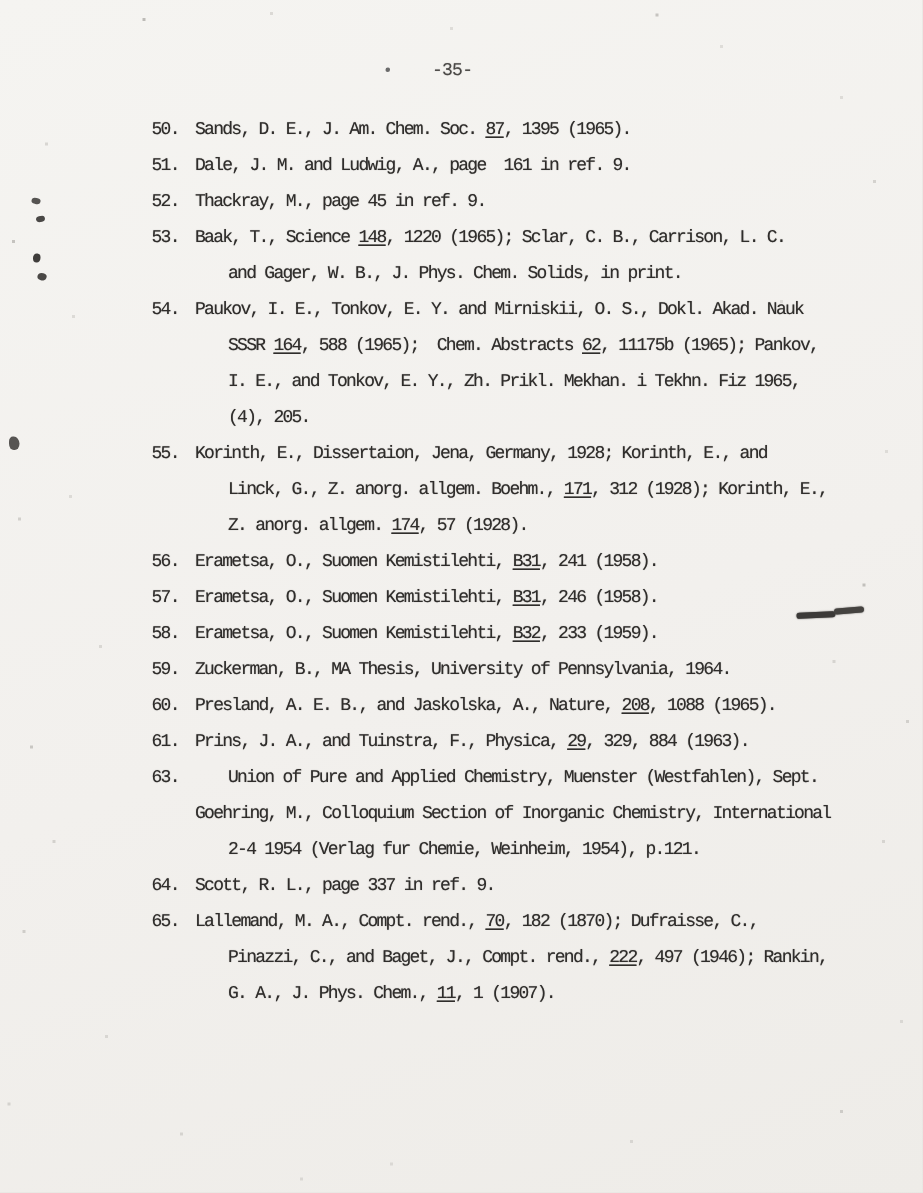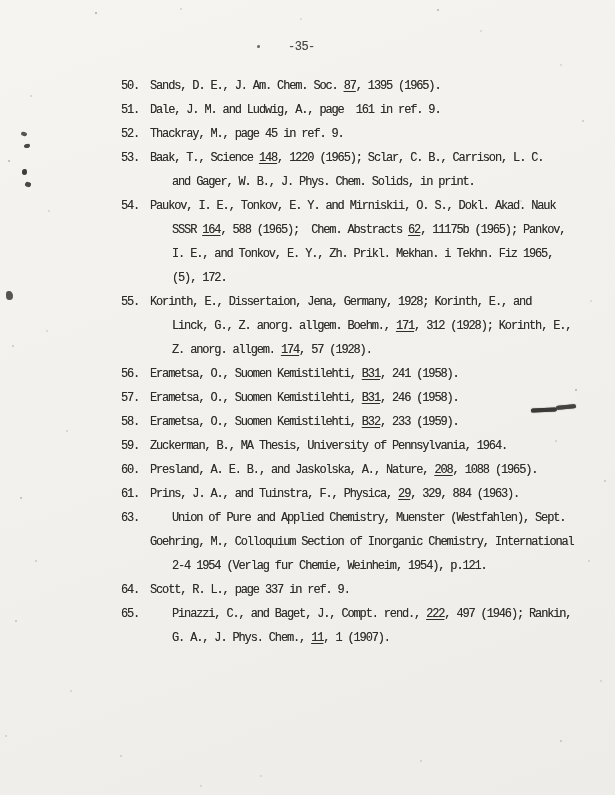--- a/index.html
+++ b/index.html
@@ -36,21 +36,20 @@
     left: 101px;
     width: 480px;
     font-size: 12px;
     line-height: 24px;
     letter-spacing: -1.15px;
     text-shadow: 0 0 0.6px rgba(47,45,43,0.55);
   }
   .ref-item {
     display: flex;
     align-items: flex-start;
-    margin-left: 20px;
   }
   .ref-num {
     flex: 0 0 29px;
     width: 29px;
     white-space: pre;
   }
   .ref-lines {
     flex: 1 1 auto;
     min-width: 0;
   }
@@ -129,21 +128,21 @@
           <div class="ref-line cont"><span>and Gager, W. B., J. Phys. Chem. Solids, in print.</span></div>
         </div>
   </div>
 
   <div class="ref-item">
     <span class="ref-num">54.</span>
     <div class="ref-lines">
           <div class="ref-line"><span>Paukov, I. E., Tonkov, E. Y. and Mirniskii, O. S., Dokl. Akad. Nauk</span></div>
           <div class="ref-line cont"><span>SSSR </span><span class="vol">164</span><span>, 588 (1965);  Chem. Abstracts </span><span class="vol">62</span><span>, 11175b (1965); Pankov,</span></div>
           <div class="ref-line cont"><span>I. E., and Tonkov, E. Y., Zh. Prikl. Mekhan. i Tekhn. Fiz 1965,</span></div>
-          <div class="ref-line cont"><span>(5), 172.</span></div>
+          <div class="ref-line cont"><span>(4), 205.</span></div>
         </div>
   </div>
 
   <div class="ref-item">
     <span class="ref-num">55.</span>
     <div class="ref-lines">
           <div class="ref-line"><span>Korinth, E., Dissertaion, Jena, Germany, 1928; Korinth, E., and</span></div>
           <div class="ref-line cont"><span>Linck, G., Z. anorg. allgem. Boehm., </span><span class="vol">171</span><span>, 312 (1928); Korinth, E.,</span></div>
           <div class="ref-line cont"><span>Z. anorg. allgem. </span><span class="vol">174</span><span>, 57 (1928).</span></div>
         </div>
@@ -204,20 +203,21 @@
   <div class="ref-item">
     <span class="ref-num">64.</span>
     <div class="ref-lines">
           <div class="ref-line"><span>Scott, R. L., page 337 in ref. 9.</span></div>
         </div>
   </div>
 
   <div class="ref-item">
     <span class="ref-num">65.</span>
     <div class="ref-lines">
+          <div class="ref-line"><span>Lallemand, M. A., Compt. rend., </span><span class="vol">70</span><span>, 182 (1870); Dufraisse, C.,</span></div>
           <div class="ref-line cont"><span>Pinazzi, C., and Baget, J., Compt. rend., </span><span class="vol">222</span><span>, 497 (1946); Rankin,</span></div>
           <div class="ref-line cont"><span>G. A., J. Phys. Chem., </span><span class="vol">11</span><span>, 1 (1907).</span></div>
         </div>
   </div>
 </div>
 
   <div class="speckle"></div>
   <div class="mark m1"></div>
   <div class="mark m2"></div>
   <div class="mark m3"></div>

